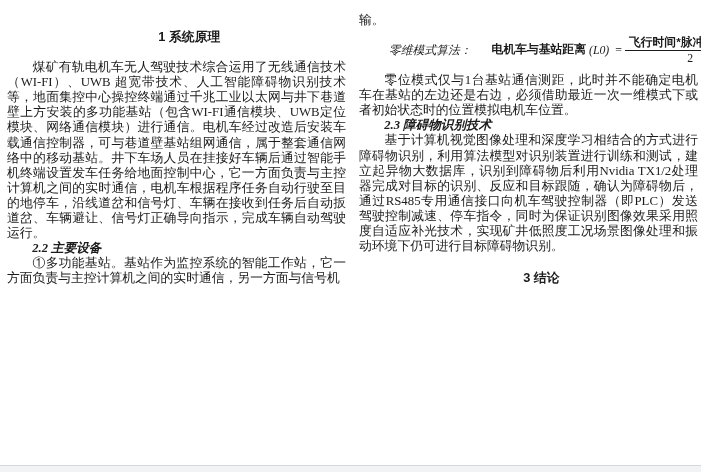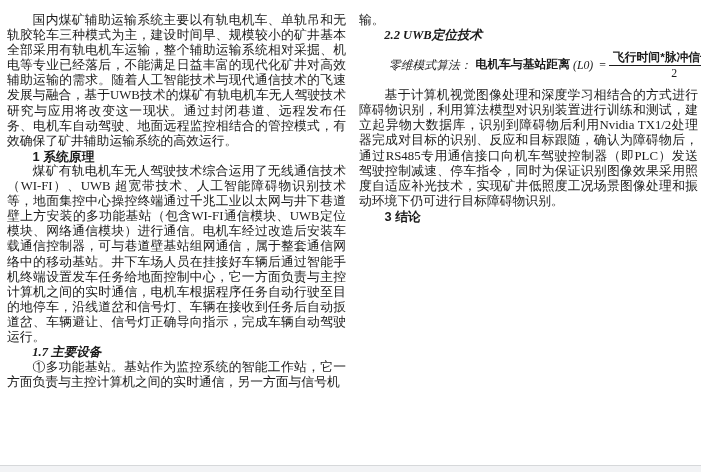--- a/index.html
+++ b/index.html
@@ -13,71 +13,72 @@
     padding:13px 3px 0 7px;box-sizing:border-box;
   }
   .col{width:339px;flex:0 0 339px;}
   .paragraph{
     margin:0;font-size:12.8px;line-height:15.1px;
     text-align:justify;text-indent:2em;
     font-family:"Liberation Serif","DejaVu Serif",serif;
   }
   .paragraph.no-indent{text-indent:0;}
   .section-heading{
-    margin:0;font-size:12.8px;line-height:15.1px;text-indent:2em;
+    margin:16px;font-size:12.8px;line-height:15.1px;text-indent:2em;
     font-weight:bold;
     font-family:"Liberation Sans","DejaVu Sans",sans-serif;
+    text-align:center;
   }
   .subsection-heading{
     margin:0;font-size:12.6px;line-height:15.1px;text-indent:2em;
     font-weight:bold;font-style:italic;
     font-family:"Liberation Serif","DejaVu Serif",serif;
   }
   .formula{
     display:flex;align-items:center;justify-content:flex-start;
     margin:8px 0 8px 30px;font-size:11.8px;line-height:13px;
     white-space:nowrap;
   }
-  .formula .f-label{font-style:italic;margin-right:4px;}
+  .formula .f-label{font-style:italic;margin-right:20px;}
   .formula .f-lhs{font-weight:bold;font-family:Liberation Mono, monospace;}
   .formula .f-var{font-style:italic;margin:0 3px;font-family:"Liberation Serif","DejaVu Serif",serif;}
   .formula .f-eq{margin:0 3px;}
   .frac{display:inline-flex;flex-direction:column;align-items:center;vertical-align:middle;}
   .frac .f-num{
     border-bottom:1px solid #1b1b1b;padding:0 4px 1px;
     font-weight:bold;font-family:"Liberation Sans","DejaVu Sans",sans-serif;
   }
   .frac .f-den{padding-top:1px;}
   .page-edge{
     position:absolute;left:0;right:0;bottom:0;height:6px;
     background:#f2f3f5;border-top:1px solid #d6d8da;
   }
 </style>
 </head>
 <body>
 
 <div class="columns">
   <div class="col">
-      <p class="paragraph">国内煤矿辅助运输系统主要以有轨电机车、单轨吊和无轨胶轮车三种模式为主，建设时间早、规模较小的矿井基本全部采用有轨电机车运输，整个辅助运输系统相对采掘、机电等专业已经落后，不能满足日益丰富的现代化矿井对高效辅助运输的需求。随着人工智能技术与现代通信技术的飞速发展与融合，基于UWB技术的煤矿有轨电机车无人驾驶技术研究与应用将改变这一现状。通过封闭巷道、远程发布任务、电机车自动驾驶、地面远程监控相结合的管控模式，有效确保了矿井辅助运输系统的高效运行。</p>
       <p class="section-heading">1 系统原理</p>
       <p class="paragraph">煤矿有轨电机车无人驾驶技术综合运用了无线通信技术（WI-FI）、UWB 超宽带技术、人工智能障碍物识别技术等，地面集控中心操控终端通过千兆工业以太网与井下巷道壁上方安装的多功能基站（包含WI-FI通信模块、UWB定位模块、网络通信模块）进行通信。电机车经过改造后安装车载通信控制器，可与巷道壁基站组网通信，属于整套通信网络中的移动基站。井下车场人员在挂接好车辆后通过智能手机终端设置发车任务给地面控制中心，它一方面负责与主控计算机之间的实时通信，电机车根据程序任务自动行驶至目的地停车，沿线道岔和信号灯、车辆在接收到任务后自动扳道岔、车辆避让、信号灯正确导向指示，完成车辆自动驾驶运行。</p>
-      <p class="subsection-heading">1.7 主要设备</p>
+      <p class="subsection-heading">2.2 主要设备</p>
       <p class="paragraph">①多功能基站。基站作为监控系统的智能工作站，它一方面负责与主控计算机之间的实时通信，另一方面与信号机</p>
     </div>
   <div class="col">
       <p class="paragraph no-indent">输。</p>
-      <p class="subsection-heading">2.2 UWB定位技术</p>
       <div class="formula">
         <span class="f-label">零维模式算法：</span>
         <span class="f-lhs">电机车与基站距离</span>
         <span class="f-var">(L0)</span>
         <span class="f-eq">=</span>
         <span class="frac">
           <span class="f-num">飞行时间*脉冲信号速度</span>
           <span class="f-den">2</span>
         </span>
       </div>
+      <p class="paragraph">零位模式仅与1台基站通信测距，此时并不能确定电机车在基站的左边还是右边，必须借助最近一次一维模式下或者初始状态时的位置模拟电机车位置。</p>
+      <p class="subsection-heading">2.3 障碍物识别技术</p>
       <p class="paragraph">基于计算机视觉图像处理和深度学习相结合的方式进行障碍物识别，利用算法模型对识别装置进行训练和测试，建立起异物大数据库，识别到障碍物后利用Nvidia TX1/2处理器完成对目标的识别、反应和目标跟随，确认为障碍物后，通过RS485专用通信接口向机车驾驶控制器（即PLC）发送驾驶控制减速、停车指令，同时为保证识别图像效果采用照度自适应补光技术，实现矿井低照度工况场景图像处理和振动环境下仍可进行目标障碍物识别。</p>
       <p class="section-heading">3 结论</p>
     </div>
 </div>
 
 <div class="page-edge"></div>
 
 </body></html>

